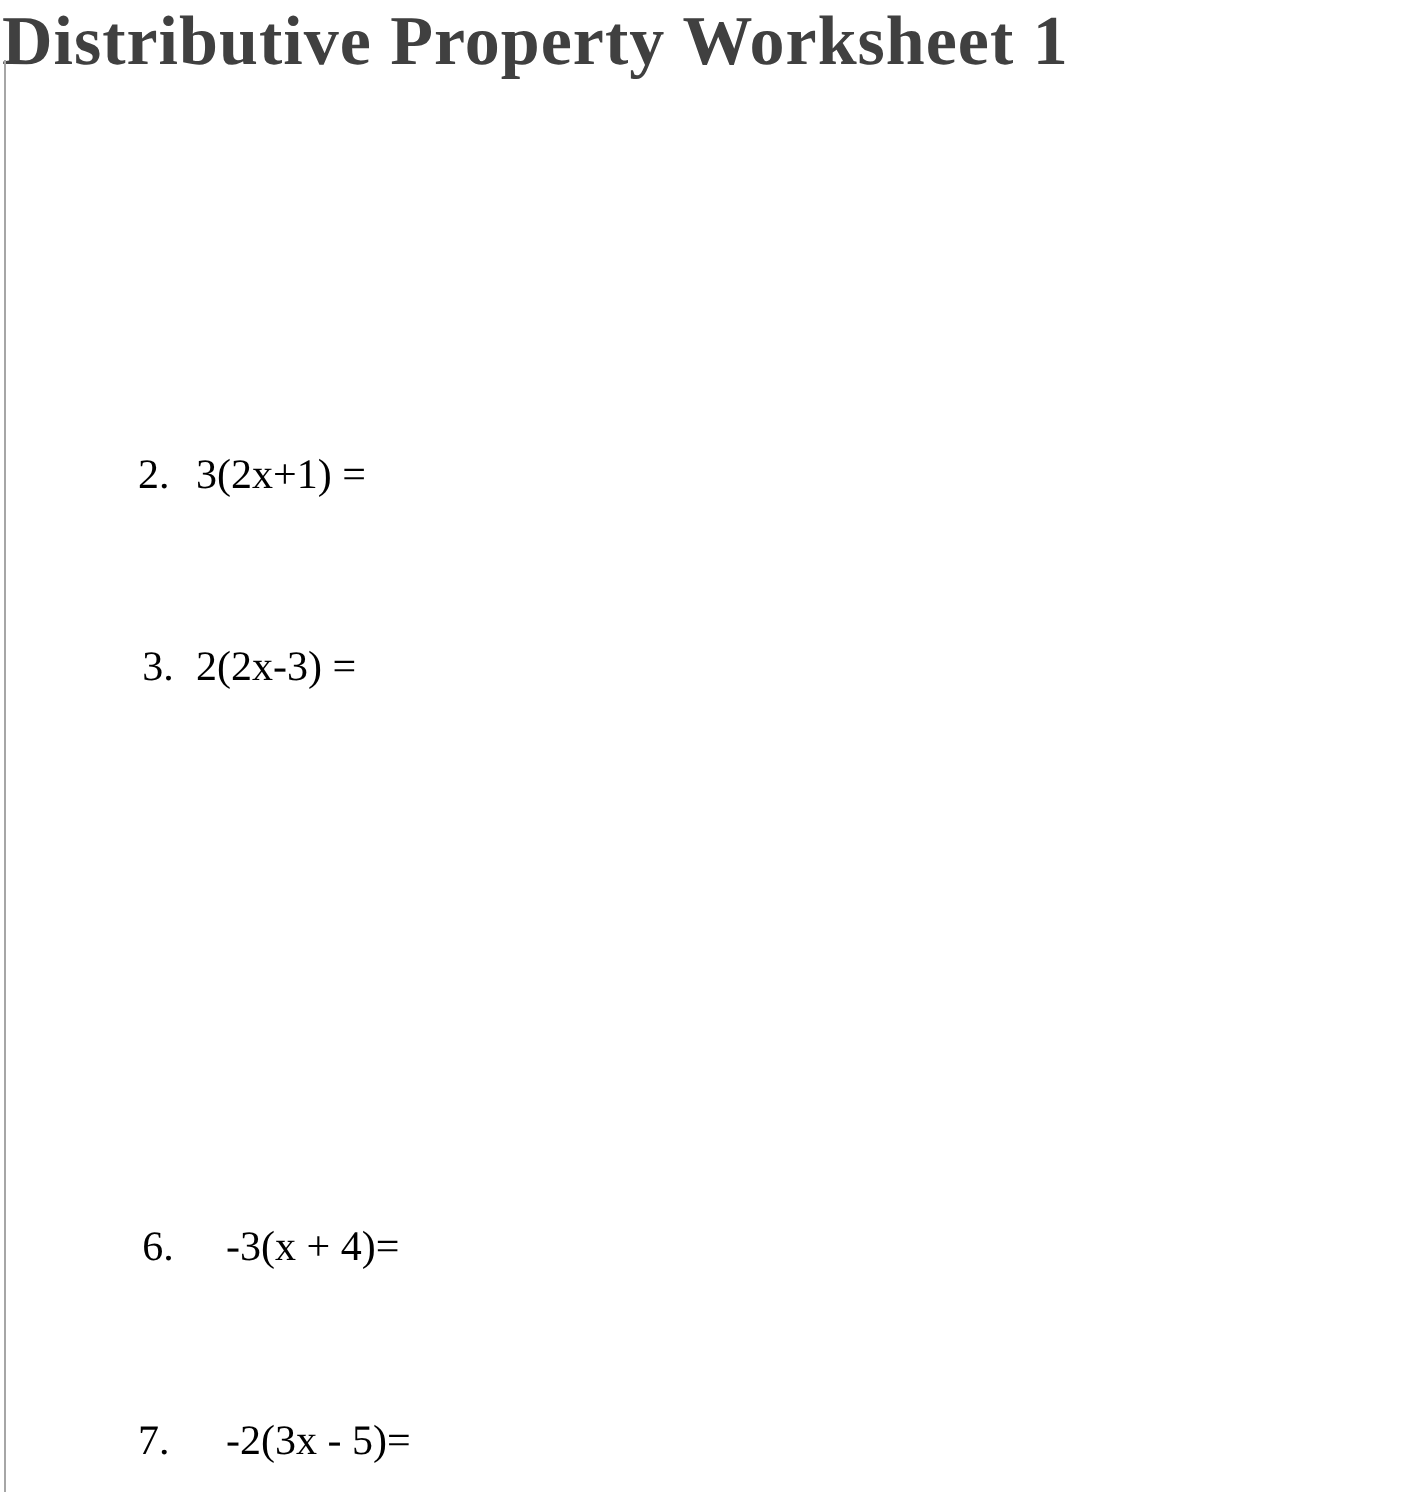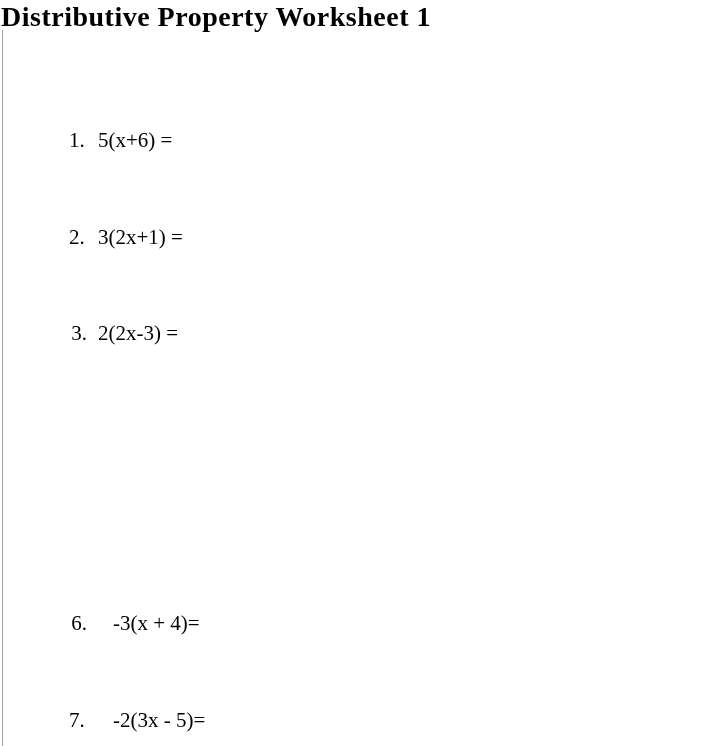--- a/index.html
+++ b/index.html
@@ -15,23 +15,23 @@
     overflow: hidden;
     font-family: "Liberation Serif", serif;
     color: #000000;
   }
   .title {
     position: absolute;
     top: 1px;
     left: 1px;
     margin: 0;
     font-family: "Liberation Serif", serif;
-    font-size: 28px;
+    font-size: 35px;
     font-weight: bold;
-    color: #000000;
+    color: #404040;
     white-space: nowrap;
     letter-spacing: 0.5px;
   }
   .left-rule {
     position: absolute;
     left: 2px;
     top: 30px;
     bottom: 0;
     width: 1px;
     background: #a6a6a6;
@@ -64,23 +64,20 @@
 </style>
 </head>
 <body>
 
 <div class="page">
 
   <h1 class="title">Distributive Property Worksheet 1</h1>
 
   <div class="left-rule"></div>
 
-  <div class="problem p1">
-    <span class="num">1.</span><span class="expr">5(x+6) =</span>
-  </div>
 
   <div class="problem p2">
     <span class="num">2.</span><span class="expr">3(2x+1) =</span>
   </div>
 
   <div class="problem p3">
     <span class="num">3.</span><span class="expr">2(2x-3) =</span>
   </div>
 
 

